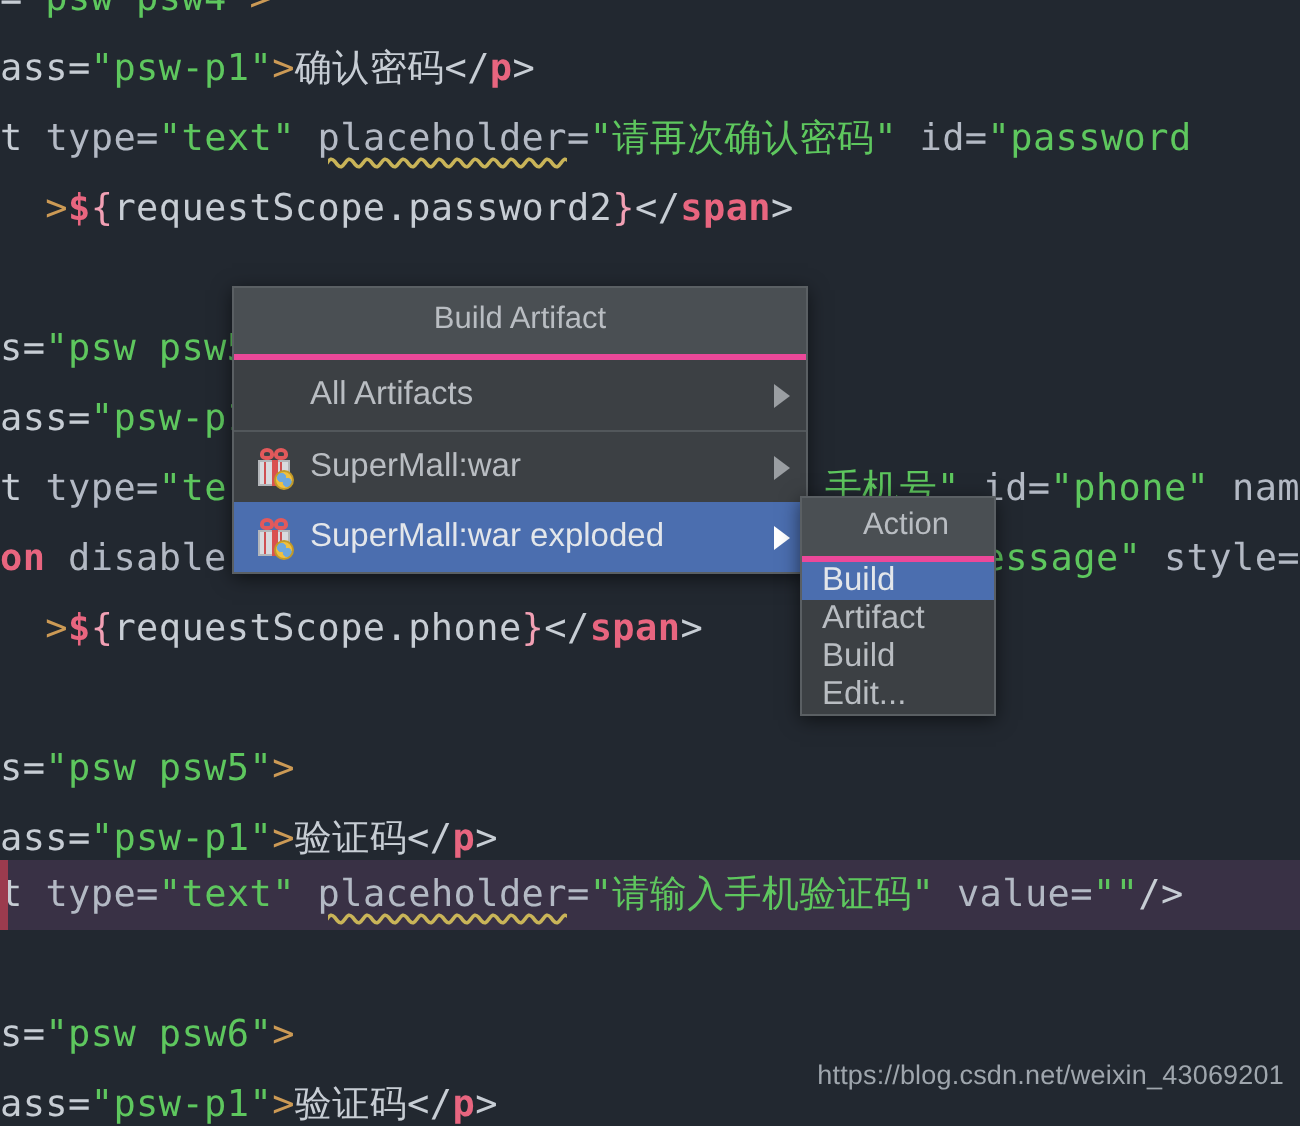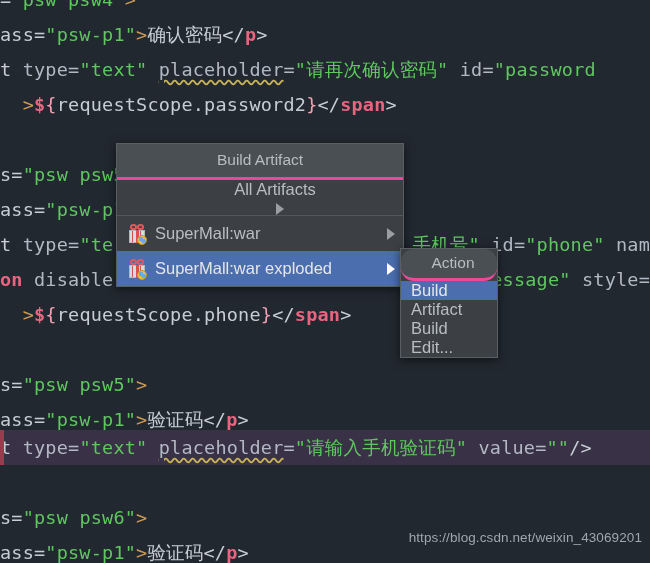--- a/index.html
+++ b/index.html
@@ -111,21 +111,21 @@
     border-left: 8px solid #9a9ea2;
     border-top: 6px solid transparent;
     border-bottom: 6px solid transparent;
   }
   .menu-item.sel .mi-arrow { border-left-color: #ffffff; }
   .menu-sep {
     height: 1px;
     background: #52575b;
     margin: 0;
   }
-  .pad-left-nogap { padding-left: 38px; flex-direction: column; }
+  .pad-left-nogap { padding-left: 38px; }
 
   
   #menu-main {
     left: 116px;
     top: 143px;
     width: 286px;
   }
   
   #menu-sub {
     left: 400px;
@@ -133,21 +133,20 @@
     width: 96px;
   }
   #menu-sub .menu-item {
     height: 19px;
     font-size: 16.5px;
     padding-left: 10px;
   }
   #menu-sub .menu-title {
     font-size: 15.5px;
     padding: 5px 0 6px 8px;
-    border-radius: 13px;
   }
 
   
   .ico-artifact { position: absolute; inset: 0; }
   .ico-artifact .box {
     position: absolute;
     left: 2px; top: 7px;
     width: 16px; height: 13px;
     background: #d8dade;
     border: 1px solid #b3b6ba;

